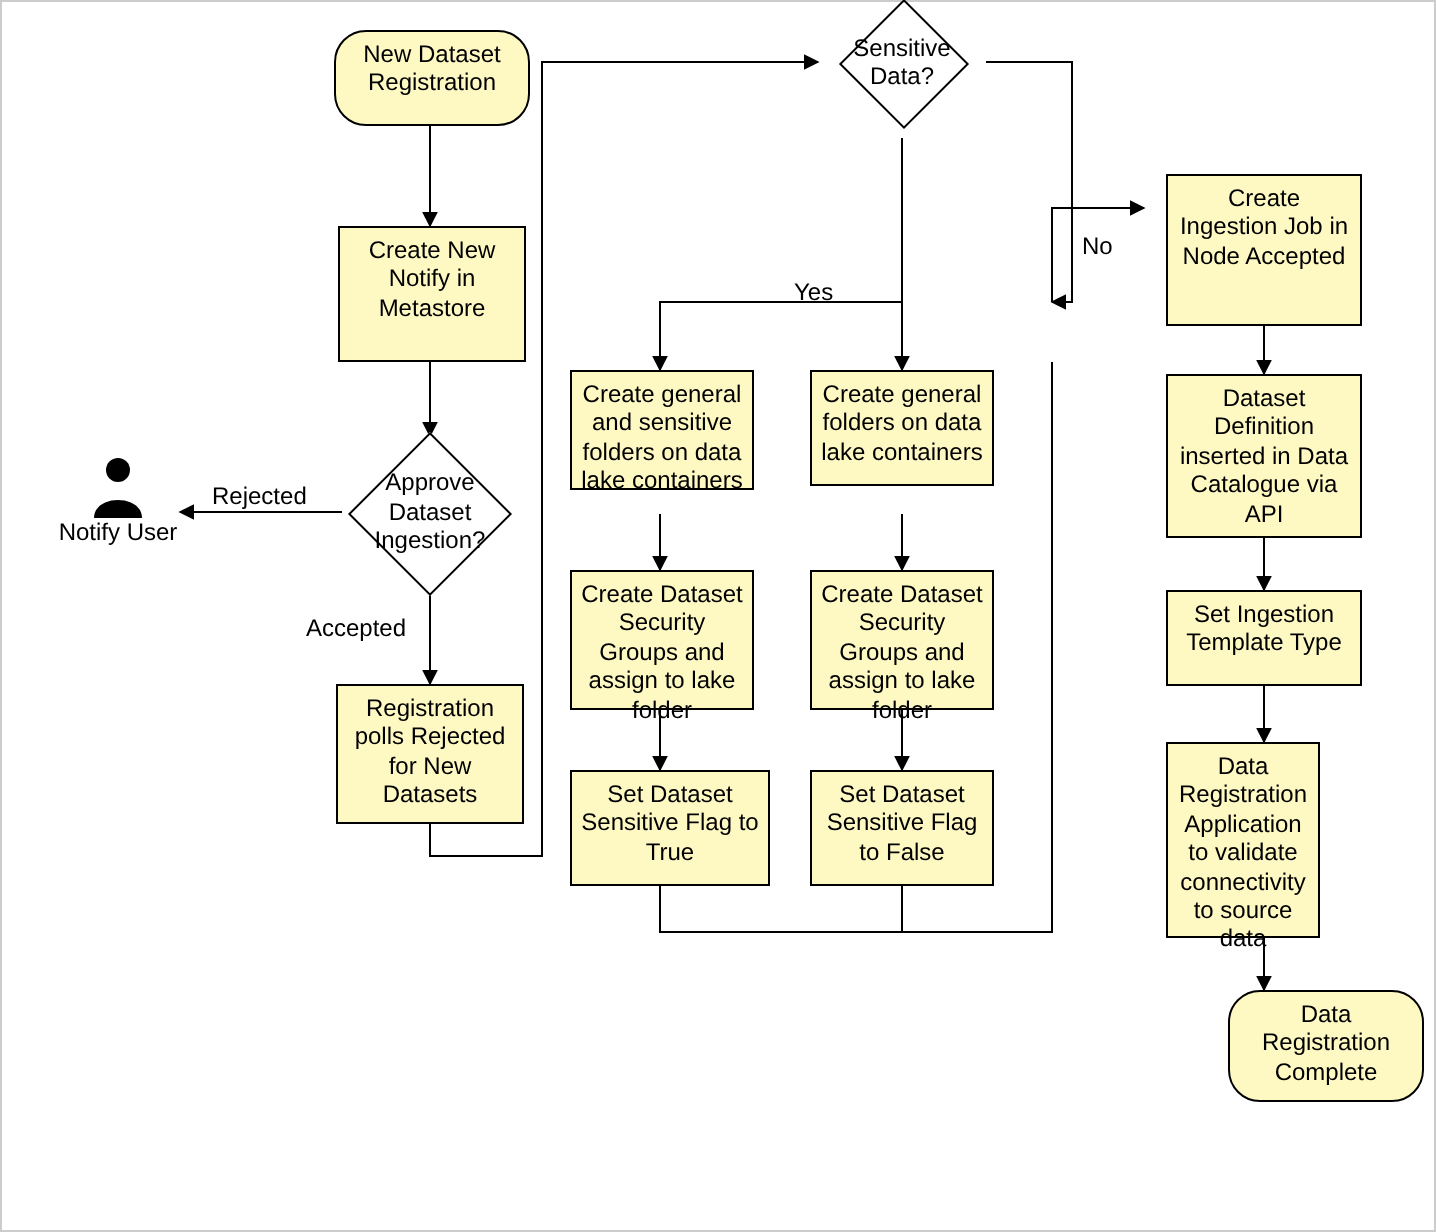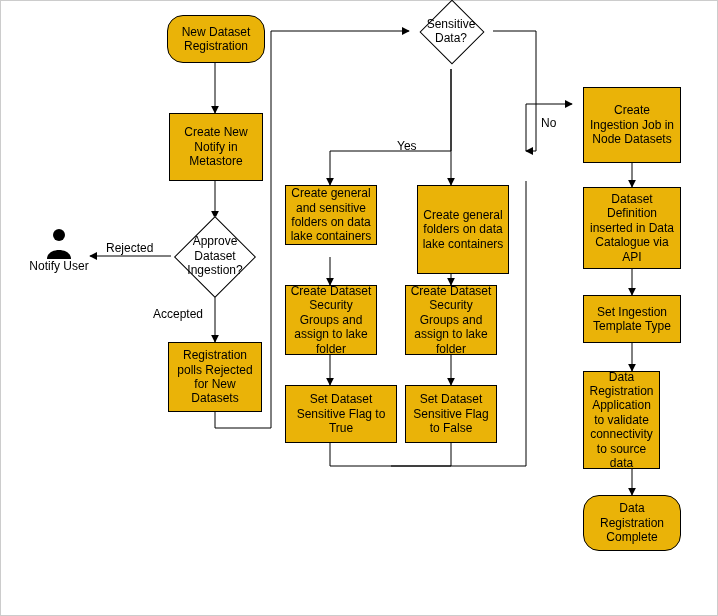--- a/index.html
+++ b/index.html
@@ -1,17 +1,17 @@
 <!DOCTYPE html>
 <html><head>
 <meta charset="utf-8">
 <style>
   html,body{margin:0;padding:0;background:#fff;font-family:"Segoe UI",Arial,sans-serif;font-size:12px;color:#000}
   .canvas{position:relative;width:718px;height:616px;box-sizing:border-box;border:1px solid #ccc}
-  .box{position:absolute;border:1px solid #000;background:#eab308;text-align:center;display:flex;align-items:center;justify-content:center;padding:4px;box-sizing:border-box;line-height:1.2}
+  .box{position:absolute;border:1px solid #000;background:#fef9c3;text-align:center;display:flex;justify-content:center;padding:4px;box-sizing:border-box;line-height:1.2}
   .box.rounded{border-radius:16px}
   .shadow::after{content:"";position:absolute;right:-4px;bottom:-4px;width:100%;height:100%;border-right:1px solid #000;border-bottom:1px solid #000;z-index:-1}
   .diamond{position:absolute}
   .diamond .shape{position:absolute;inset:0;transform:rotate(45deg);border:1px solid #000;background:#fff}
   .diamond .txt{position:absolute;inset:0;display:flex;align-items:center;justify-content:flex-start;text-align:center;line-height:1.2;padding:2px}
   .lbl{position:absolute;background:transparent}
   svg{position:absolute;left:0;top:0;overflow:visible}
   .user{position:absolute;text-align:center}
   .user svg{position:static;display:block;margin:0 auto}
 </style>
@@ -85,51 +85,51 @@
         <span>Sensitive Data?</span>
       </div>
 </div>
 
 <span class="lbl" style="left:396px;top:138px">Yes</span>
 <span class="lbl" style="left:540px;top:115px">No</span>
 
 <div class="box" style="left:284px;top:184px;width:92px;height:60px">
       <span>Create general and sensitive folders on data lake containers</span>
     </div>
-<div class="box" style="left:416px;top:184px;width:92px;height:89px">
+<div class="box" style="left:404px;top:184px;width:92px;height:58px">
       <span>Create general folders on data lake containers</span>
     </div>
 
 <div class="box" style="left:284px;top:284px;width:92px;height:70px">
       <span>Create Dataset Security Groups and assign to lake folder</span>
     </div>
 <div class="box" style="left:404px;top:284px;width:92px;height:70px">
       <span>Create Dataset Security Groups and assign to lake folder</span>
     </div>
 
-<div class="box" style="left:284px;top:384px;width:112px;height:58px">
+<div class="box" style="left:284px;top:384px;width:100px;height:58px">
       <span>Set Dataset Sensitive Flag to True</span>
     </div>
 <div class="box" style="left:404px;top:384px;width:92px;height:58px">
       <span>Set Dataset Sensitive Flag to False</span>
     </div>
 
 <div class="box shadow" style="left:582px;top:86px;width:98px;height:76px">
-      <span>Create Ingestion Job in Node Datasets</span>
+      <span>Create Ingestion Job in Node Accepted</span>
     </div>
 
 <div class="box" style="left:582px;top:186px;width:98px;height:82px">
       <span>Dataset Definition inserted in Data Catalogue via API</span>
     </div>
 
 <div class="box" style="left:582px;top:294px;width:98px;height:48px">
       <span>Set Ingestion Template Type</span>
     </div>
 
 <div class="box shadow" style="left:582px;top:370px;width:77px;height:98px">
       <span>Data Registration Application to validate connectivity to source data</span>
     </div>
 
-<div class="box rounded" style="left:582px;top:494px;width:98px;height:56px">
+<div class="box rounded" style="left:613px;top:494px;width:98px;height:56px">
       <span>Data Registration Complete</span>
     </div>
 
 </div>
 
 </body></html>

